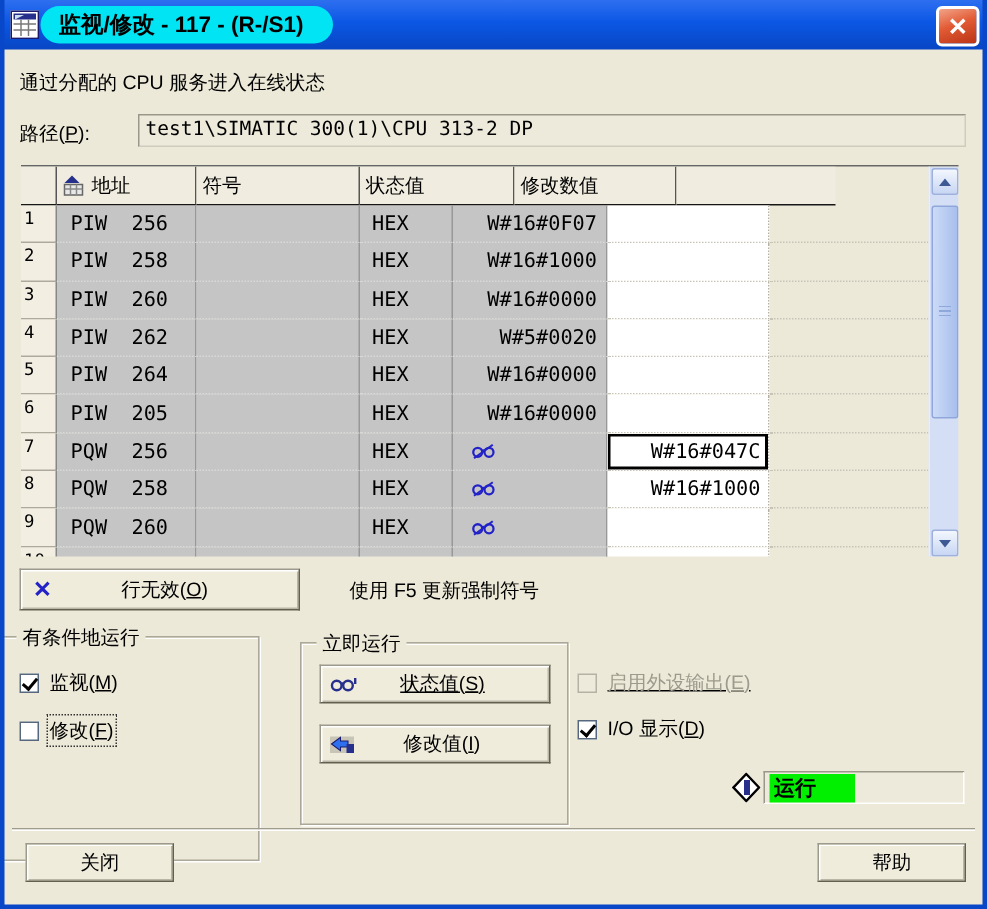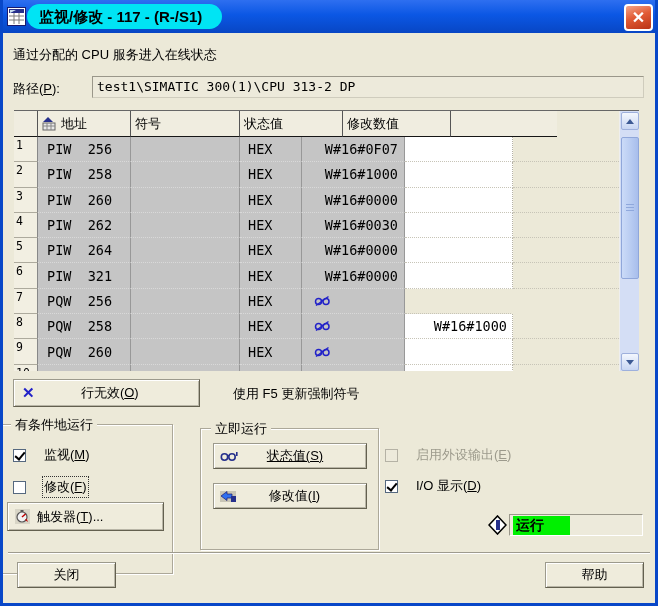--- a/index.html
+++ b/index.html
@@ -66,32 +66,32 @@
     box-shadow:inset 1px 1px 0 #fff,inset -1px -1px 0 #B9B6A7;
     display:flex;align-items:center;font-size:13px;color:#000;cursor:pointer;}
   .invalid-btn{position:absolute;left:13px;top:379px;width:187px;height:28px;padding-left:8px;}
   .invalid-btn .xmark{color:#2222C8;font-weight:bold;font-size:15px;margin-right:4px;}
   .invalid-btn .lbl{flex:1;text-align:center;margin-right:18px;}
   .hint{position:absolute;left:233px;top:385px;}
   .groupbox{position:absolute;border:1px solid #ACA899;box-shadow:inset 1px 1px 0 #fff,1px 1px 0 #fff;}
   .groupbox .gtitle{position:absolute;top:-9px;left:10px;background:#ECE9D8;padding:0 4px;}
   .g1{left:0;top:424px;width:173px;height:150px;}
   .g2{left:200px;top:428px;width:179px;height:122px;}
-  .cbrow{position:absolute;display:flex;align-items:center;gap:18px;}
+  .cbrow{position:absolute;display:flex;align-items:center;gap:7px;}
   .cbox{width:13px;height:13px;background:#fff;border:1px solid #55687F;position:relative;flex:none;}
   .cbox.checked::after{content:"";position:absolute;left:3px;top:0px;width:4px;height:8px;
     border-right:2px solid #000;border-bottom:2px solid #000;transform:rotate(40deg);}
   .cbox.disabled{border-color:#B5B2A5;background:#EDEADB;}
   .dim{color:#9C9A8C;}
   .focus-dots{outline:1px dotted #333;outline-offset:1px;}
   .trigger-btn{position:absolute;left:6px;top:77px;width:157px;height:29px;padding-left:7px;gap:7px;}
   .imm-btn{position:absolute;left:12px;width:154px;height:26px;padding-left:6px;}
   .imm-btn .lbl{flex:1;text-align:center;margin-right:14px;}
   .b-status{top:14px;text-decoration:underline;} .b-modify{top:54px;}
-  .cb-periph{left:385px;top:446px;} .cb-io{left:385px;top:477px;}
+  .cb-periph{left:385px;top:446px;text-decoration:underline;} .cb-io{left:385px;top:477px;}
   
   .run-diamond{position:absolute;left:488px;top:515px;}
   .run-field{position:absolute;left:509px;top:514px;width:134px;height:22px;background:#EDEADB;
     border:1px solid #9A978A;border-right-color:#fff;border-bottom-color:#fff;
     display:flex;align-items:center;padding-left:3px;}
   .run-text{background:#00F000;font-weight:bold;font-size:14px;padding:1px 26px 1px 3px;line-height:17px;}
   
   .sep{position:absolute;left:8px;top:552px;width:642px;height:0;
     border-top:1px solid #9E9B8E;border-bottom:1px solid #fff;}
   .f-btn{position:absolute;top:562px;width:99px;height:26px;justify-content:center;}
@@ -165,53 +165,54 @@
           <div class="cell c-fmt gray">HEX</div>
           <div class="cell c-sta gray">W#16#0000</div>
           <div class="cell c-mod"></div>
           <div class="cell c-fill"></div>
         </div>
         <div class="trow">
           <div class="cell c-num">4</div>
           <div class="cell c-addr gray">PIW  262</div>
           <div class="cell c-sym gray"></div>
           <div class="cell c-fmt gray">HEX</div>
-          <div class="cell c-sta gray">W#16#0030</div>
+          <div class="cell c-sta gray">W#5#0020</div>
           <div class="cell c-mod"></div>
           <div class="cell c-fill"></div>
         </div>
         <div class="trow">
           <div class="cell c-num">5</div>
           <div class="cell c-addr gray">PIW  264</div>
           <div class="cell c-sym gray"></div>
           <div class="cell c-fmt gray">HEX</div>
           <div class="cell c-sta gray">W#16#0000</div>
           <div class="cell c-mod"></div>
           <div class="cell c-fill"></div>
         </div>
         <div class="trow">
           <div class="cell c-num">6</div>
-          <div class="cell c-addr gray">PIW  321</div>
+          <div class="cell c-addr gray">PIW  205</div>
           <div class="cell c-sym gray"></div>
           <div class="cell c-fmt gray">HEX</div>
           <div class="cell c-sta gray">W#16#0000</div>
           <div class="cell c-mod"></div>
           <div class="cell c-fill"></div>
         </div>
         <div class="trow">
           <div class="cell c-num">7</div>
           <div class="cell c-addr gray">PQW  256</div>
           <div class="cell c-sym gray"></div>
           <div class="cell c-fmt gray">HEX</div>
           <div class="cell c-sta gray has-icon"><span style="display: flex;"><svg width="17" height="12" viewBox="0 0 17 12">
     <circle cx="4.5" cy="6.5" r="3" fill="none" stroke="#2222C8" stroke-width="1.5"></circle>
     <circle cx="12" cy="6.5" r="3" fill="none" stroke="#2222C8" stroke-width="1.5"></circle>
     <path d="M7.5 5.8 Q8.2 4.6 9 5.8" fill="none" stroke="#2222C8" stroke-width="1.3"></path>
     <line x1="2" y1="10.5" x2="14.5" y2="1.5" stroke="#2222C8" stroke-width="1.4"></line>
   </svg></span></div>
+          <div class="cell c-mod selected">W#16#047C</div>
           <div class="cell c-fill"></div>
         </div>
         <div class="trow">
           <div class="cell c-num">8</div>
           <div class="cell c-addr gray">PQW  258</div>
           <div class="cell c-sym gray"></div>
           <div class="cell c-fmt gray">HEX</div>
           <div class="cell c-sta gray has-icon"><span style="display: flex;"><svg width="17" height="12" viewBox="0 0 17 12">
     <circle cx="4.5" cy="6.5" r="3" fill="none" stroke="#2222C8" stroke-width="1.5"></circle>
     <circle cx="12" cy="6.5" r="3" fill="none" stroke="#2222C8" stroke-width="1.5"></circle>
@@ -270,32 +271,20 @@
 
   <div class="groupbox g1">
     <span class="gtitle">有条件地运行</span>
     <div class="cbrow" style="left:12px;top:21px;">
       <span class="cbox checked"></span>
       <span>监视(<u>M</u>)</span>
     </div>
     <div class="cbrow" style="left:12px;top:53px;">
       <span class="cbox"></span>
       <span class="focus-dots">修改(<u>F</u>)</span>
-    </div>
-    <div class="btn trigger-btn">
-      <span style="display:flex;">
-        <svg width="15" height="15" viewBox="0 0 15 15">
-          <rect x="0" y="0" width="15" height="15" fill="#D8D5C6"></rect>
-          <circle cx="7" cy="8" r="5" fill="#F2F2F2" stroke="#555" stroke-width="1.2"></circle>
-          <rect x="5.5" y="1" width="3" height="2" fill="#555"></rect>
-          <line x1="7" y1="8" x2="10.5" y2="5" stroke="#C00000" stroke-width="1.5"></line>
-          <path d="M10 11 L13 13 L11.5 9.5" fill="#C00000"></path>
-        </svg>
-      </span>
-      <span>触发器(<u>T</u>)...</span>
     </div>
   </div>
 
   <div class="groupbox g2">
     <span class="gtitle">立即运行</span>
     <div class="btn imm-btn b-status">
       <span style="display:flex;">
         <svg width="18" height="12" viewBox="0 0 18 12">
           <circle cx="4.5" cy="7" r="3.2" fill="none" stroke="#26308C" stroke-width="1.6"></circle>
           <circle cx="12" cy="7" r="3.2" fill="none" stroke="#26308C" stroke-width="1.6"></circle>

